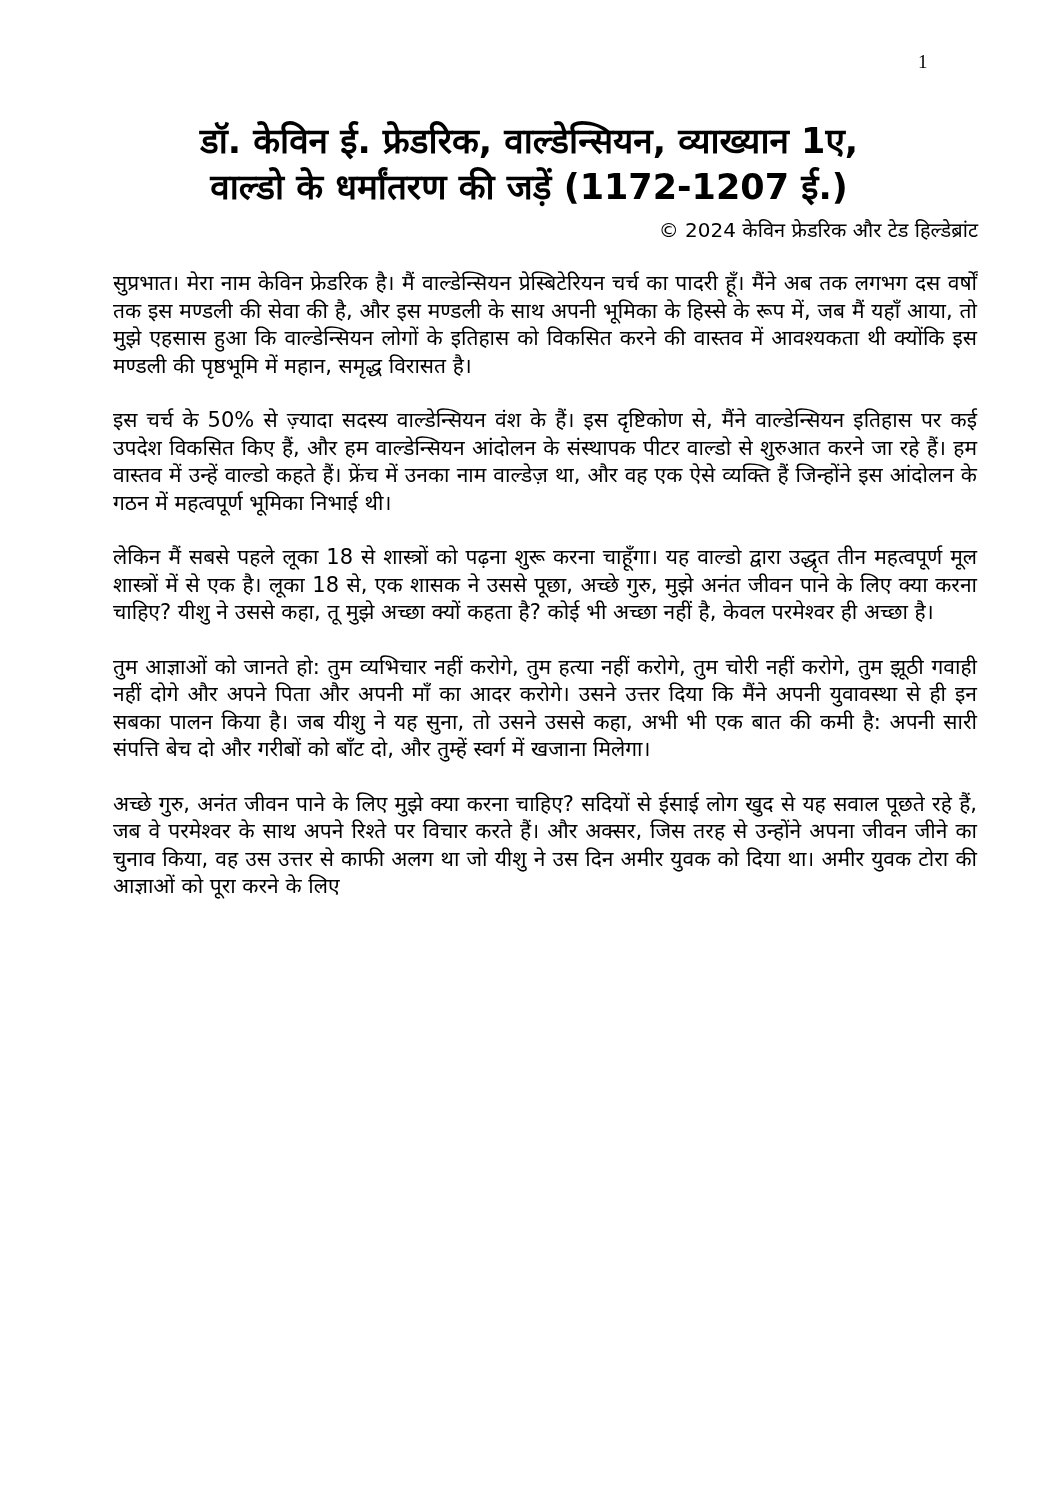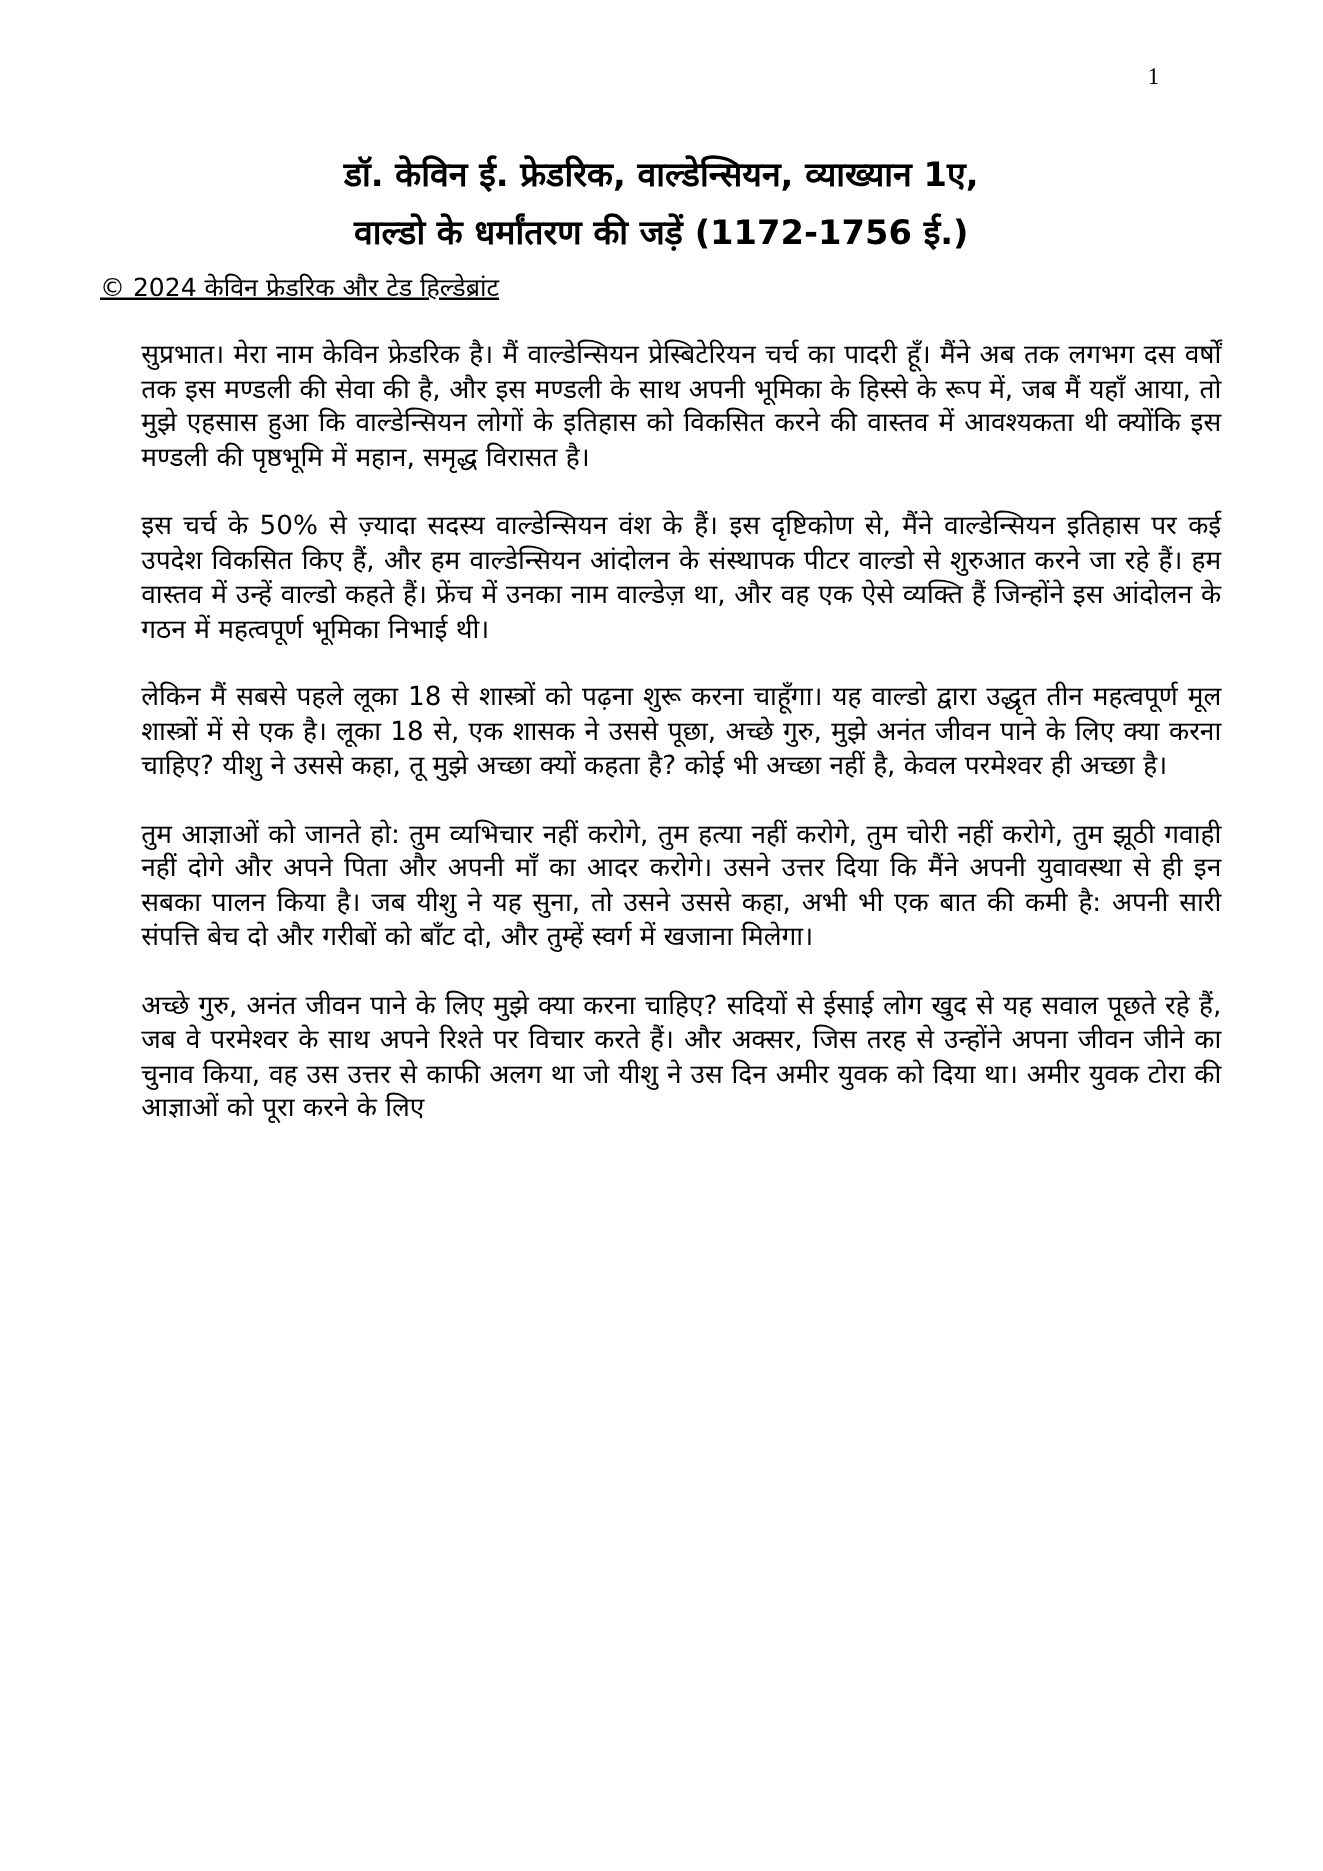--- a/index.html
+++ b/index.html
@@ -27,32 +27,31 @@
     line-height: 1;
     color: #000000;
   }
   .title-block {
     margin: 118px 80px 0 80px;
     text-align: center;
   }
   .title-line {
     display: block;
     font-weight: 700;
-    font-size: 27px;
+    font-size: 35px;
     line-height: 46px;
     letter-spacing: 0px;
   }
   .copyright-line {
     display: block;
     margin-top: 6px;
     font-weight: 400;
     font-size: 20px;
     line-height: 28px;
-    text-align: left;
-    text-decoration: underline;
+    text-align: right;
   }
   .body-text {
     margin: 26px 81px 0 113px;
   }
   .body-text p {
     margin: 0 0 27px 0;
     font-size: 21px;
     line-height: 27.5px;
     text-align: justify;
     text-justify: inter-word;
@@ -60,21 +59,21 @@
 </style>
 </head>
 <body>
 
 <div class="page">
 
   <div class="page-number">1</div>
 
   <div class="title-block">
     <span class="title-line">डॉ. केविन ई. फ्रेडरिक, वाल्डेन्सियन, व्याख्यान 1ए,</span>
-    <span class="title-line">वाल्डो के धर्मांतरण की जड़ें (1172-1756 ई.)</span>
+    <span class="title-line">वाल्डो के धर्मांतरण की जड़ें (1172-1207 ई.)</span>
     <span class="copyright-line">© 2024 केविन फ्रेडरिक और टेड हिल्डेब्रांट</span>
   </div>
 
   <div class="body-text">
     <p>सुप्रभात। मेरा नाम केविन फ्रेडरिक है। मैं वाल्डेन्सियन प्रेस्बिटेरियन चर्च का पादरी हूँ। मैंने अब तक लगभग दस वर्षों तक इस मण्डली की सेवा की है, और इस मण्डली के साथ अपनी भूमिका के हिस्से के रूप में, जब मैं यहाँ आया, तो मुझे एहसास हुआ कि वाल्डेन्सियन लोगों के इतिहास को विकसित करने की वास्तव में आवश्यकता थी क्योंकि इस मण्डली की पृष्ठभूमि में महान, समृद्ध विरासत है।</p>
     <p>इस चर्च के 50% से ज़्यादा सदस्य वाल्डेन्सियन वंश के हैं। इस दृष्टिकोण से, मैंने वाल्डेन्सियन इतिहास पर कई उपदेश विकसित किए हैं, और हम वाल्डेन्सियन आंदोलन के संस्थापक पीटर वाल्डो से शुरुआत करने जा रहे हैं। हम वास्तव में उन्हें वाल्डो कहते हैं। फ्रेंच में उनका नाम वाल्डेज़ था, और वह एक ऐसे व्यक्ति हैं जिन्होंने इस आंदोलन के गठन में महत्वपूर्ण भूमिका निभाई थी।</p>
     <p>लेकिन मैं सबसे पहले लूका 18 से शास्त्रों को पढ़ना शुरू करना चाहूँगा। यह वाल्डो द्वारा उद्धृत तीन महत्वपूर्ण मूल शास्त्रों में से एक है। लूका 18 से, एक शासक ने उससे पूछा, अच्छे गुरु, मुझे अनंत जीवन पाने के लिए क्या करना चाहिए? यीशु ने उससे कहा, तू मुझे अच्छा क्यों कहता है? कोई भी अच्छा नहीं है, केवल परमेश्वर ही अच्छा है।</p>
     <p>तुम आज्ञाओं को जानते हो: तुम व्यभिचार नहीं करोगे, तुम हत्या नहीं करोगे, तुम चोरी नहीं करोगे, तुम झूठी गवाही नहीं दोगे और अपने पिता और अपनी माँ का आदर करोगे। उसने उत्तर दिया कि मैंने अपनी युवावस्था से ही इन सबका पालन किया है। जब यीशु ने यह सुना, तो उसने उससे कहा, अभी भी एक बात की कमी है: अपनी सारी संपत्ति बेच दो और गरीबों को बाँट दो, और तुम्हें स्वर्ग में खजाना मिलेगा।</p>
     <p>अच्छे गुरु, अनंत जीवन पाने के लिए मुझे क्या करना चाहिए? सदियों से ईसाई लोग खुद से यह सवाल पूछते रहे हैं, जब वे परमेश्वर के साथ अपने रिश्ते पर विचार करते हैं। और अक्सर, जिस तरह से उन्होंने अपना जीवन जीने का चुनाव किया, वह उस उत्तर से काफी अलग था जो यीशु ने उस दिन अमीर युवक को दिया था। अमीर युवक टोरा की आज्ञाओं को पूरा करने के लिए</p>
   </div>

